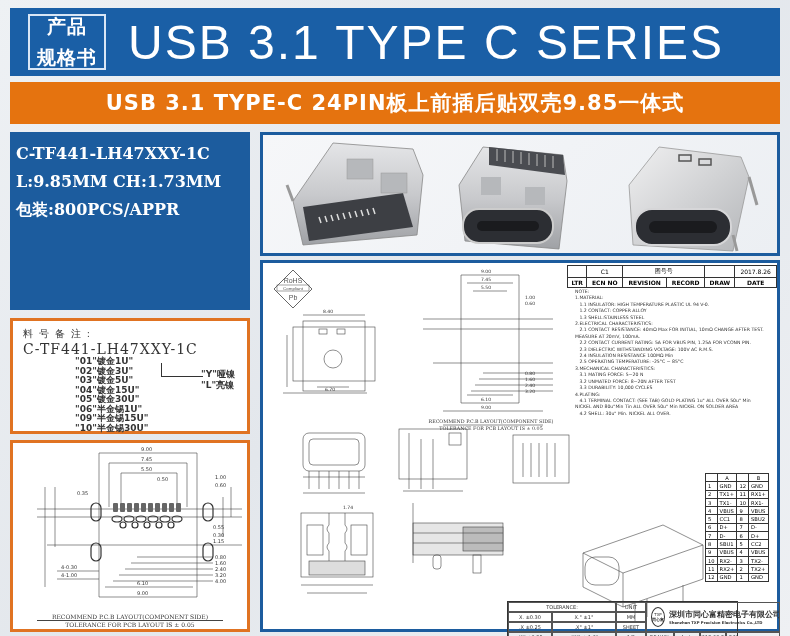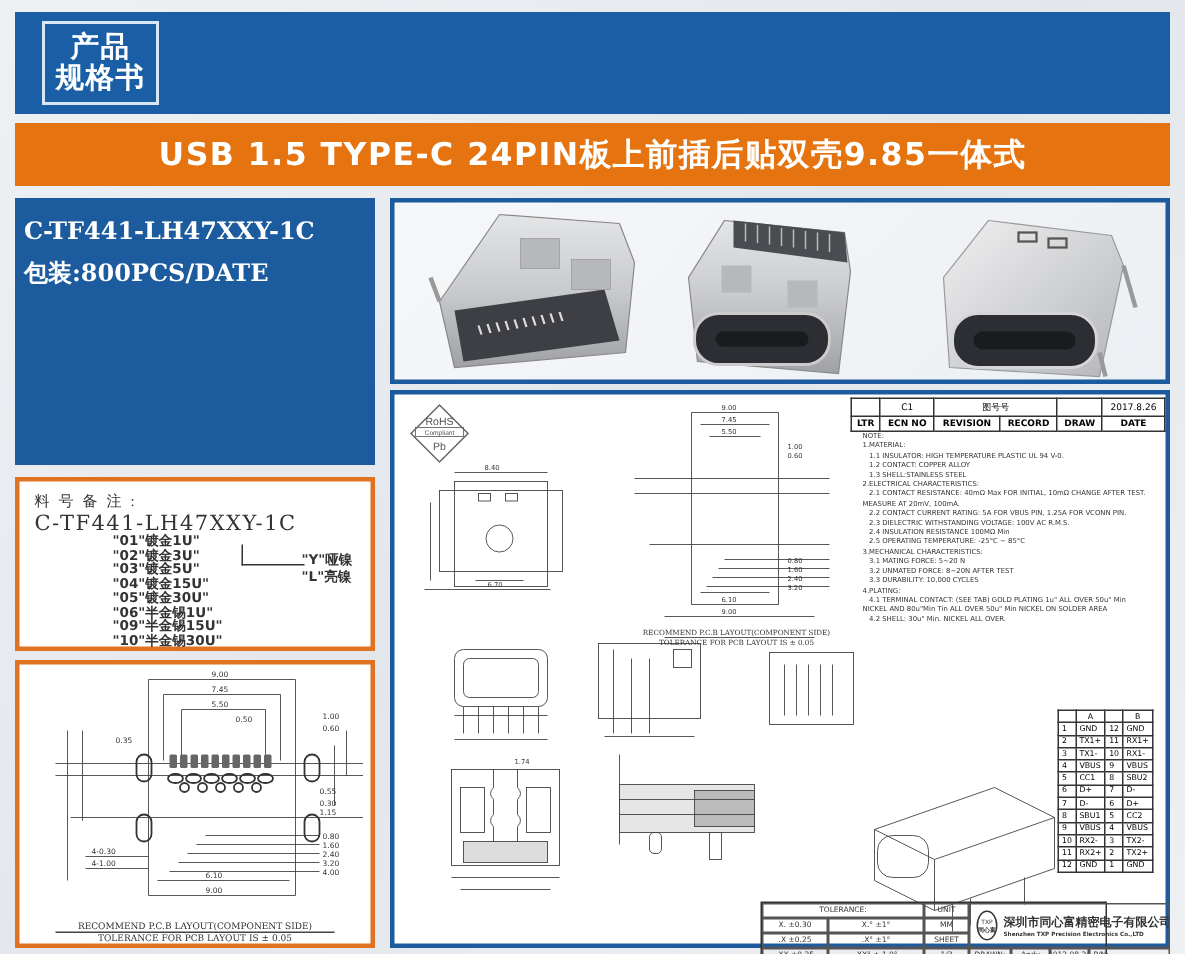--- a/index.html
+++ b/index.html
@@ -10,21 +10,21 @@
     position: relative;
   }
   .header-bar {
     position: absolute; left: 10px; top: 8px; width: 770px; height: 68px;
     background: #1a5fa6;
     display: flex; align-items: center;
   }
   .badge {
     margin-left: 18px; width: 78px; height: 56px;
     border: 2px solid #d9e6f5;
-    display: flex; flex-direction: column; align-items: center; justify-content: center;
+    display: flex; flex-direction: column; align-items: center; justify-content: space-between;
     color: #fff; font-family: "DejaVu Sans", sans-serif; font-weight: bold; line-height: 1.1;
   }
   .badge span { font-size: 19px; letter-spacing: 1px; }
   .main-title {
     margin-left: 22px; color: #fff; font-size: 48px; letter-spacing: 2px;
     font-family: "Liberation Sans", sans-serif; white-space: nowrap;
   }
   .sub-bar {
     position: absolute; left: 10px; top: 82px; width: 770px; height: 42px;
     background: #e5730f; color: #fff;
@@ -75,27 +75,29 @@
   .rohs { position: absolute; left: 10px; top: 6px; width: 40px; height: 40px; }
 </style>
 </head>
 <body>
 
 <div class="header-bar">
   <div class="badge">
     <span>产品</span>
     <span>规格书</span>
   </div>
+  <div class="main-title">USB 3.1 TYPE C SERIES</div>
 </div>
 
-<div class="sub-bar">USB 1.5 TYPE-C 24PIN板上前插后贴双壳9.85一体式</div>
+<div class="sub-bar">USB 3.1 TYPE-C 24PIN板上前插后贴双壳9.85一体式</div>
 
 <div class="spec-box">
   <div class="spec-line">C-TF441-LH47XXY-1C</div>
-  <div class="spec-line pack">包装:800PCS/DATE</div>
+  <div class="spec-line">L:9.85MM  CH:1.73MM</div>
+  <div class="spec-line pack">包装:800PCS/APPR</div>
 </div>
 
 <div class="note-box">
   <div class="note-title">料号备注:</div>
   <div class="note-part">C-TF441-LH47XXY-1C</div>
   <div class="note-bracket"></div>
   <div class="note-codes">
     <div>"01"镀金1U"</div>
     <div>"02"镀金3U"</div>
     <div>"03"镀金5U"</div>

